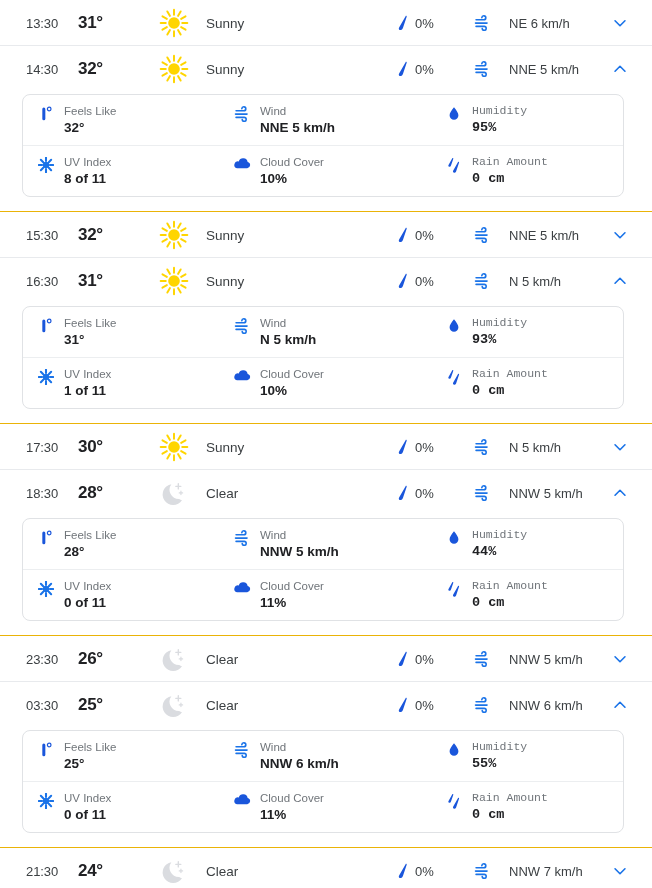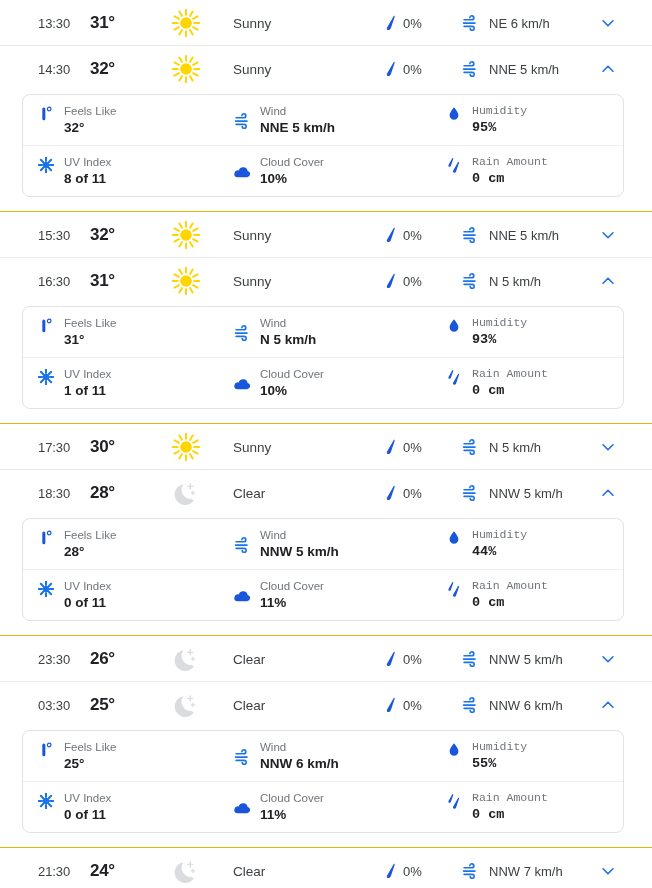--- a/index.html
+++ b/index.html
@@ -19,21 +19,21 @@
     width: 652px;
   }
 
   .hour-block { width: 100%; }
 
   .hour-row {
     position: relative;
     display: flex;
     align-items: center;
     height: 46px;
-    padding: 16px;
+    padding: 4px;
     box-sizing: border-box;
     cursor: pointer;
     background: #fff;
   }
   .hour-row::after {
     content: "";
     position: absolute;
     left: 0;
     right: 0;
     bottom: 0;
@@ -63,35 +63,34 @@
     width: 48px;
     display: flex;
     align-items: center;
     justify-content: center;
   }
   .col-cond {
     flex: 1;
     font-size: 13.5px;
     color: #3c4043;
     padding-left: 8px;
-    margin-left: 15px;
   }
   .col-precip {
     width: 78px;
     display: flex;
     align-items: center;
     gap: 6px;
     font-size: 13px;
     color: #3c4043;
   }
   .col-wind {
     width: 118px;
     display: flex;
     align-items: center;
-    gap: 10px;
+    gap: 18px;
     font-size: 13px;
     color: #3c4043;
   }
   .col-chevron {
     width: 56px;
     display: flex;
     align-items: center;
     justify-content: center;
   }
 
@@ -114,21 +113,21 @@
     padding: 9px 0 9px 0;
   }
   .detail-row.first { border-bottom: 1px solid #eceef0; }
   .detail-cell {
     display: flex;
     align-items: flex-start;
     gap: 9px;
     box-sizing: border-box;
   }
   .detail-cell.c1 { width: 210px; padding-left: 14px; }
-  .detail-cell.c2 { width: 212px; align-items: center; }
+  .detail-cell.c2 { width: 212px; }
   .detail-cell.c3 { flex: 1; font-family: Liberation Mono, monospace; }
 
   .dc-icon {
     width: 18px;
     min-width: 18px;
     display: flex;
     align-items: center;
     justify-content: center;
     padding-top: 2px;
   }

